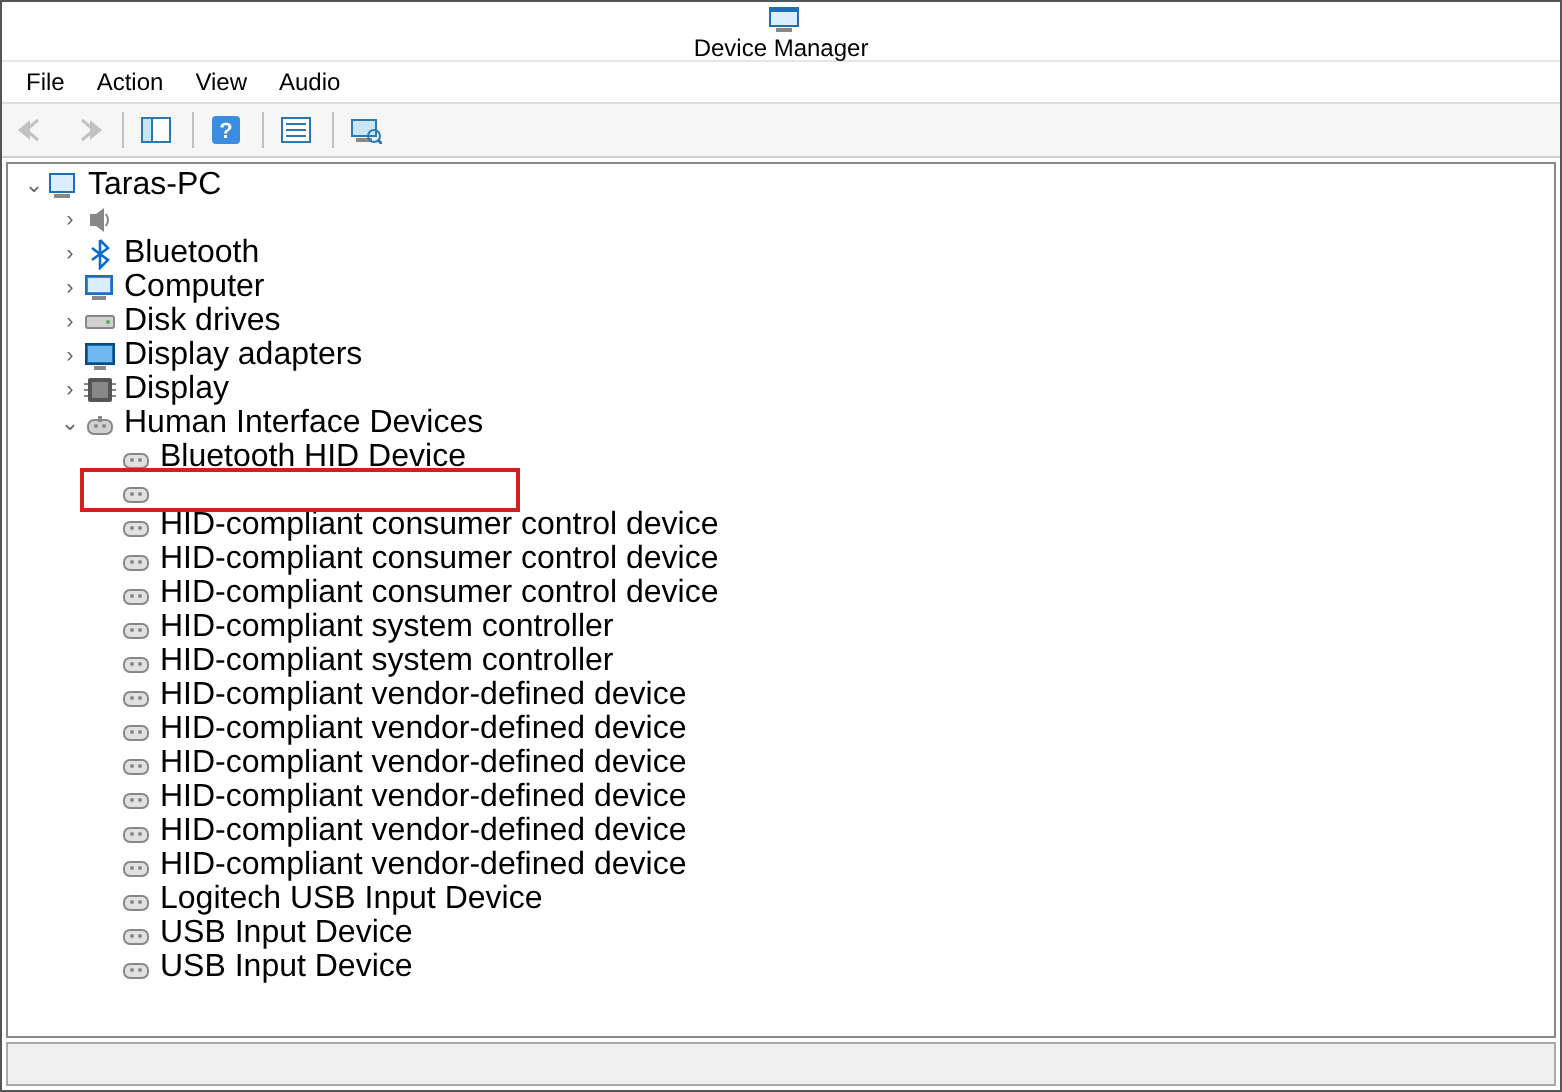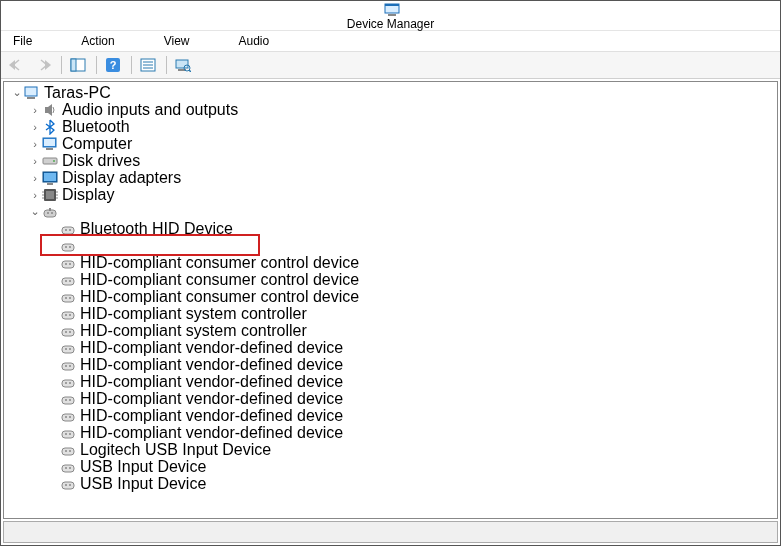--- a/index.html
+++ b/index.html
@@ -41,21 +41,20 @@
     font-size: 11px; color: #000;
   }
 
   
   .menubar {
     height: 20px;
     display: flex;
     align-items: center;
     padding: 0 4px;
     background: #fff;
-    gap: 33px;
   }
   .menu-item {
     padding: 2px 8px;
     font-size: 12px;
   }
 
   
   .toolbar {
     height: 28px;
     display: flex;
@@ -234,21 +233,20 @@
   </div>
       <div class="node" style="padding-left:20px">
     <span class="toggle ">›</span>
     <span class="node-icon">
           <svg width="16" height="16">
             <rect x="3" y="5" width="3" height="6" fill="#888"></rect>
             <path d="M6 5 L10 2 L10 14 L6 11 Z" fill="#888"></path>
             <path d="M11 5 Q13 8 11 11" fill="none" stroke="#888"></path>
           </svg>
         </span>
-    <span class="node-label">Audio inputs and outputs</span>
   </div>
       <div class="node" style="padding-left:20px">
     <span class="toggle ">›</span>
     <span class="node-icon">
           <svg width="16" height="16">
             <path d="M8 1 L12 5 L8 8 L12 11 L8 15 L8 1 M4 5 L12 11 M4 11 L12 5" fill="none" stroke="#0a6cce" stroke-width="1.3"></path>
           </svg>
         </span>
     <span class="node-label">Bluetooth</span>
   </div>
@@ -303,20 +301,21 @@
       <div class="node" style="padding-left:20px">
     <span class="toggle ">⌄</span>
     <span class="node-icon">
           <svg width="16" height="16">
             <rect x="2" y="6" width="12" height="7" rx="3" fill="#d0d0d0" stroke="#888"></rect>
             <circle cx="6" cy="9" r="1" fill="#888"></circle>
             <circle cx="10" cy="9" r="1" fill="#888"></circle>
             <rect x="7" y="4" width="2" height="3" fill="#888"></rect>
           </svg>
         </span>
+    <span class="node-label">Human Interface Devices</span>
   </div>
       <div class="node" style="padding-left:38px">
     <span class="toggle empty">▸</span>
     <span class="node-icon">
           <svg width="16" height="16">
             <rect x="2" y="6" width="12" height="7" rx="3" fill="#e0e0e0" stroke="#888"></rect>
             <circle cx="6" cy="9" r="1" fill="#888"></circle>
             <circle cx="10" cy="9" r="1" fill="#888"></circle>
           </svg>
         </span>

